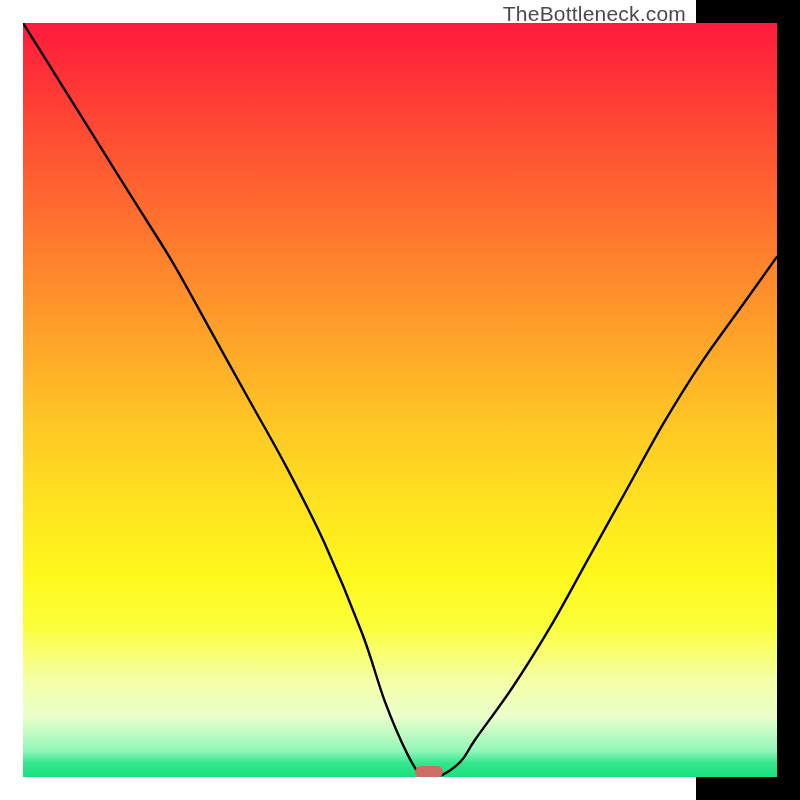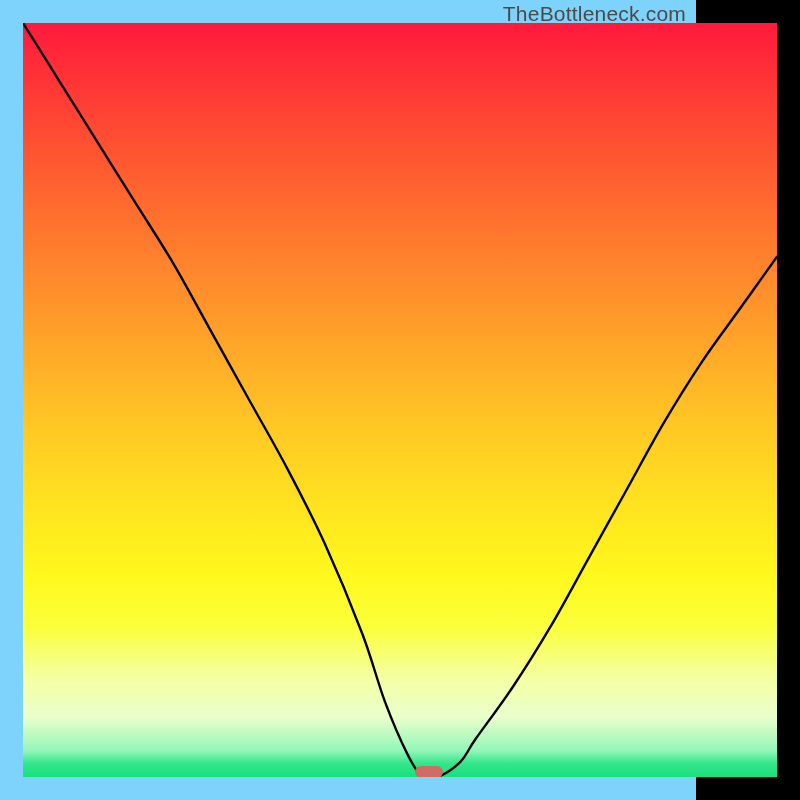--- a/index.html
+++ b/index.html
@@ -8,21 +8,21 @@
     width: 800px;
     height: 800px;
     background: #000;
     overflow: hidden;
     font-family: Arial, Helvetica, sans-serif;
   }
   .frame {
     position: relative;
     width: 696px;
     height: 800px;
-    background: #7dd3fc;
+    background: #ffffff;
   }
   .plot {
     position: absolute;
     left: 23px;
     top: 23px;
     width: 754px;
     height: 754px;
     background: linear-gradient(
       to bottom,
       #ff1a3d 0%,

